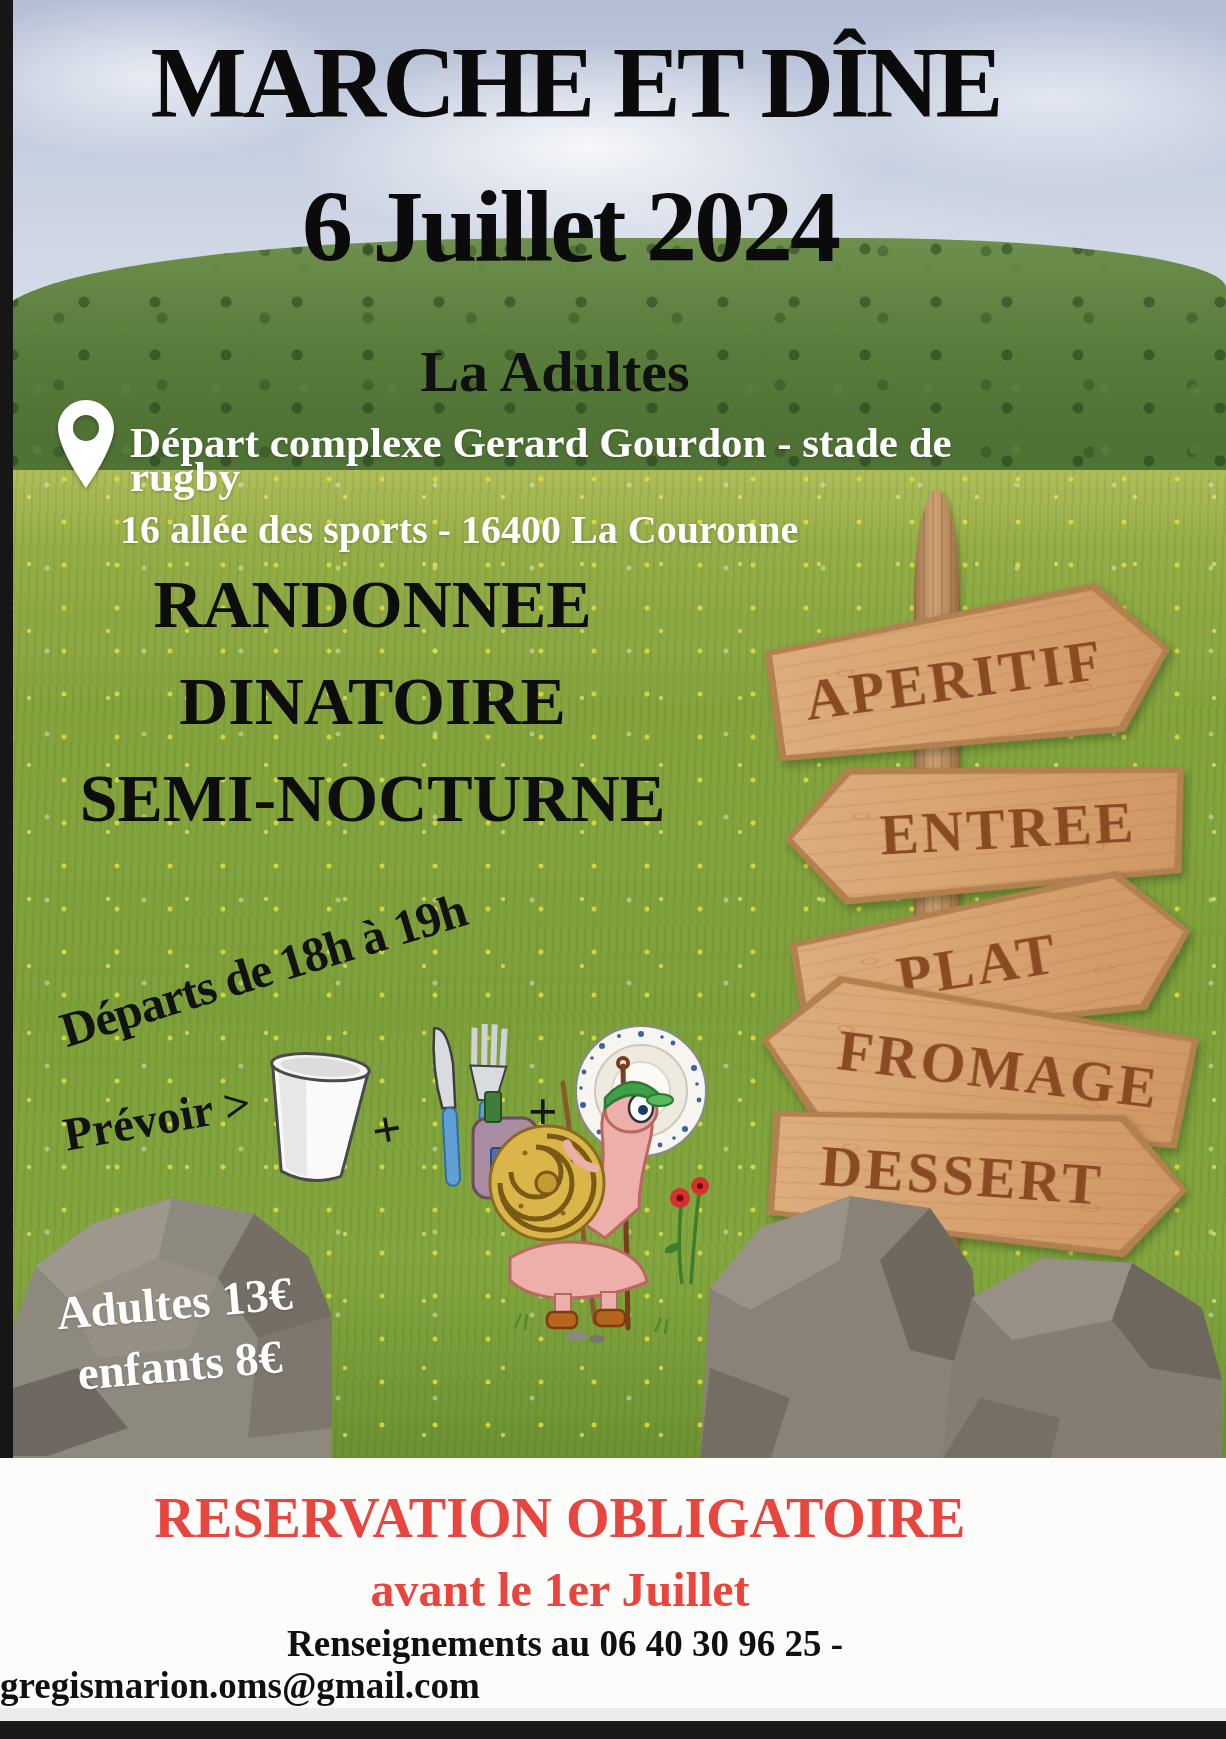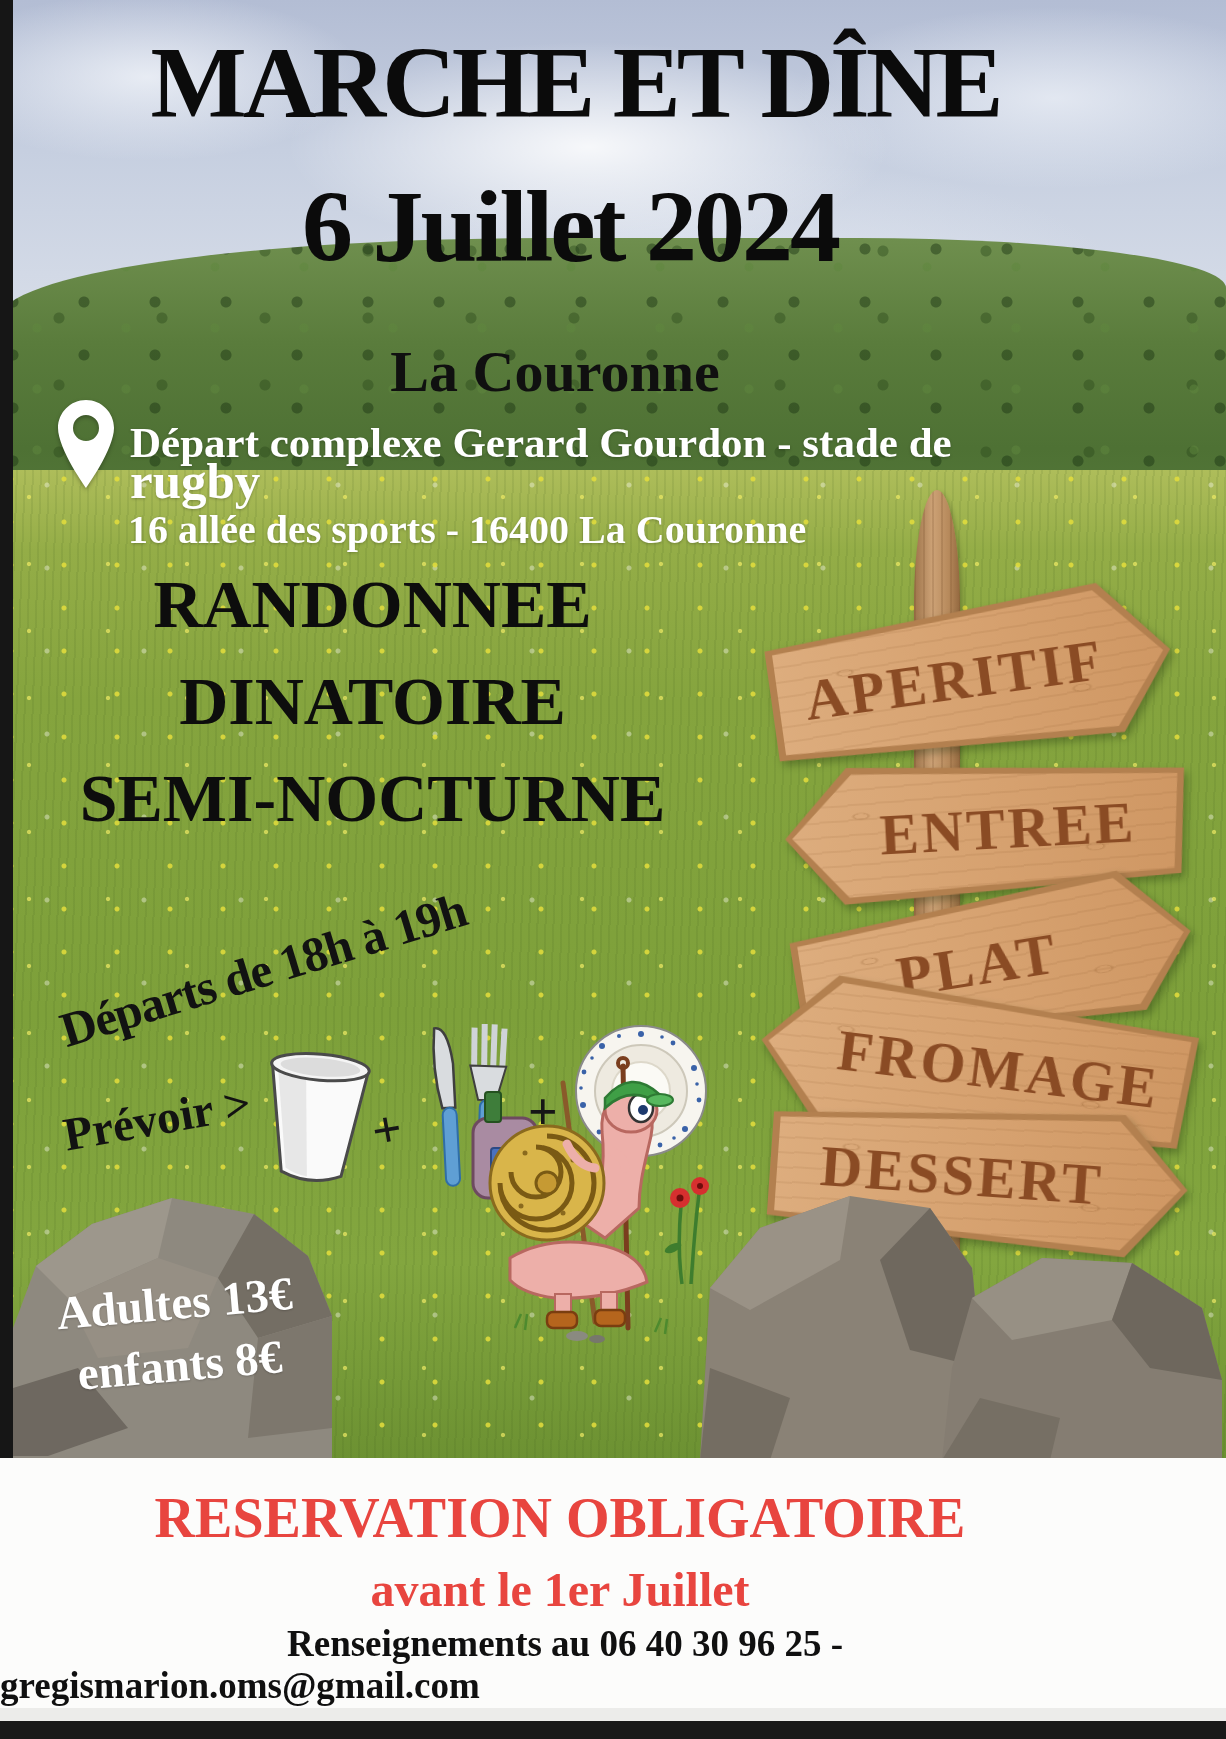--- a/index.html
+++ b/index.html
@@ -33,22 +33,22 @@
       repeating-linear-gradient(92deg, rgba(55,85,25,.10) 0 2px, transparent 2px 8px),
       linear-gradient(180deg,#aebd5a 0,#94ad47 80px,#85a43e 230px,#7da03a 55%,#83a63f 80%,#6c9132 100%);
     background-size:53px 43px,79px 67px,97px 83px,100% 100%,100% 100%;}
   .left-strip{left:0;top:0;width:13px;height:100%;background:#161616;}
   
   .txt{position:absolute;font-weight:700;}
   .title{left:0;top:24px;width:1150px;text-align:center;font-size:102px;letter-spacing:-4px;color:#0b0b0b;}
   .date{left:0;top:168px;width:1140px;text-align:center;font-size:102px;letter-spacing:-3px;color:#0b0b0b;}
   .city{left:0;top:338px;width:1110px;text-align:center;font-size:58px;color:#101010;}
   .loc1{left:130px;top:418px;width:960px;font-size:43px;color:#fff;text-shadow:0 1px 3px rgba(0,0,0,.25);}
-  .loc2{left:130px;top:452px;width:700px;font-size:51px;color:#fff;text-shadow:0 1px 3px rgba(0,0,0,.25);}
-  .addr{left:128px;top:506px;width:900px;font-size:40px;color:#fff;text-shadow:0 1px 3px rgba(0,0,0,.25);}
+  .loc2{left:130px;top:452px;width:700px;font-size:43px;color:#fff;text-shadow:0 1px 3px rgba(0,0,0,.25);}
+  .addr{left:120px;top:506px;width:900px;font-size:40px;color:#fff;text-shadow:0 1px 3px rgba(0,0,0,.25);}
   .events{left:50px;top:556px;width:645px;text-align:center;}
   .event-line{font-size:68px;line-height:97px;color:#0d0d0d;font-weight:700;letter-spacing:0;}
   .departs{left:62px;top:1003px;font-size:49px;letter-spacing:-1px;color:#121212;
     transform:rotate(-17deg);transform-origin:0 50%;}
   .prevoir{left:64px;top:1108px;font-size:47px;color:#121212;transform:rotate(-10deg);transform-origin:0 50%;}
   .plus{font-size:52px;color:#161616;}
   .plus1{left:372px;top:1100px;transform:rotate(-10deg);}
   .plus2{left:528px;top:1082px;}
   
   .post{left:914px;top:490px;width:46px;height:775px;z-index:1;
@@ -102,21 +102,21 @@
 
 <div class="poster">
 
   <div class="abs sky"></div>
   <div class="abs clouds"></div>
   <div class="abs forest"></div>
   <div class="abs meadow"></div>
 
   <div class="txt title">MARCHE ET DÎNE</div>
   <div class="txt date">6 Juillet 2024</div>
-  <div class="txt city">La Couronne</div>
+  <div class="txt city">La Adultes</div>
 
   <svg class="abs pin" width="56" height="90" viewBox="0 0 56 90">
     <path fill="#ffffff" fill-rule="evenodd" d="M28 0C12.5 0 0 12.5 0 28c0 21 28 60 28 60s28-39 28-60C56 12.5 43.5 0 28 0zm0 41a13 13 0 1 1 0-26 13 13 0 0 1 0 26z"></path>
   </svg>
   <div class="txt loc1">Départ complexe Gerard Gourdon - stade de</div>
   <div class="txt loc2">rugby</div>
   <div class="txt addr">16 allée des sports - 16400 La Couronne</div>
 
   <div class="abs events">
     <div class="event-line">RANDONNEE</div>

